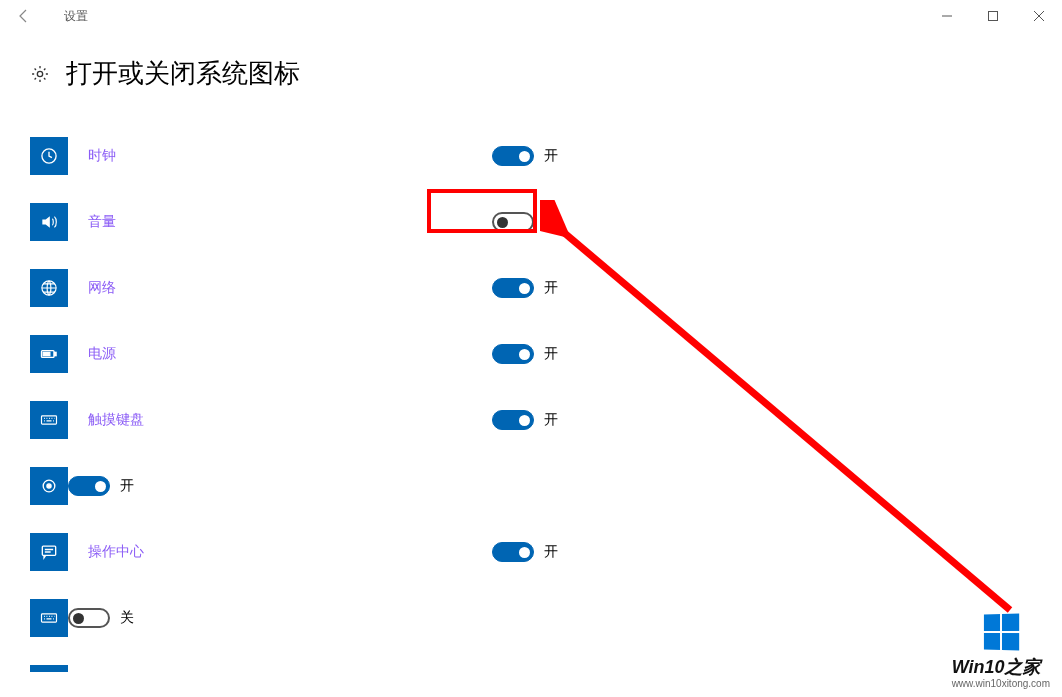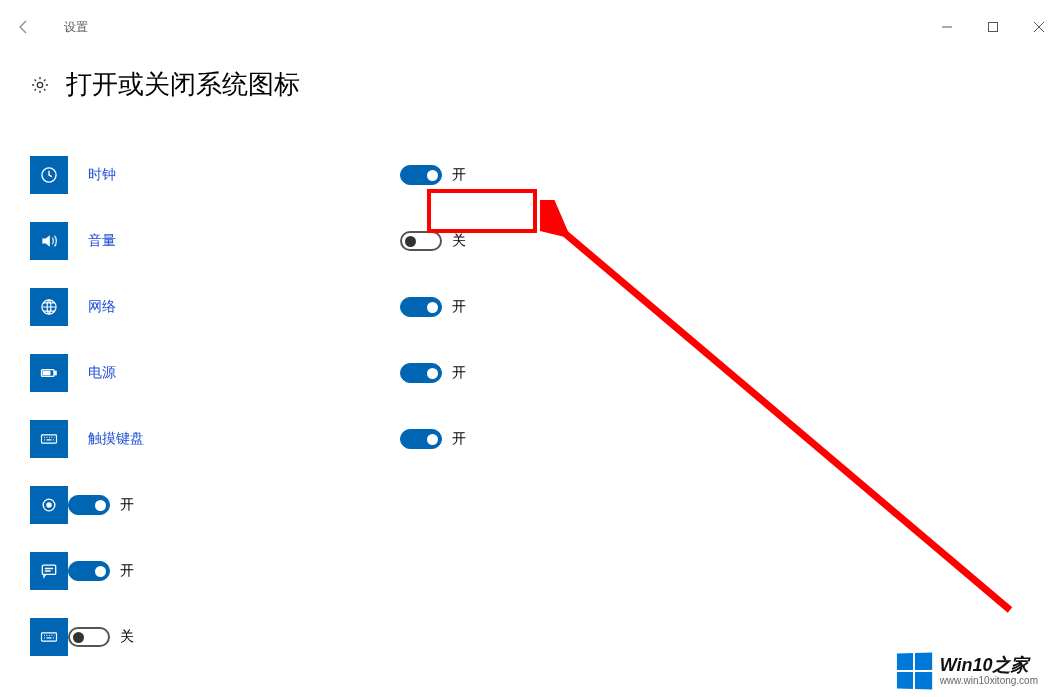--- a/index.html
+++ b/index.html
@@ -11,21 +11,20 @@
       overflow: hidden;
       position: relative;
     }
     .titlebar {
       height: 32px;
       display: flex;
       align-items: center;
       background: #fff;
       color: #555;
       font-size: 12px;
-      margin-top: 11px;
     }
     .back-btn {
       width: 48px;
       height: 32px;
       display: flex;
       align-items: center;
       justify-content: center;
       color: #888;
       cursor: pointer;
     }
@@ -51,21 +50,21 @@
       overflow-y: auto;
       position: relative;
     }
     .content::-webkit-scrollbar { width: 14px; }
     .content::-webkit-scrollbar-thumb { background: #c0c0c0; }
     .content::-webkit-scrollbar-track { background: #f0f0f0; }
     .page-header {
       display: flex;
       align-items: center;
       gap: 16px;
-      margin-bottom: 40px;
+      margin-bottom: 32px;
     }
     .gear {
       width: 20px;
       height: 20px;
       color: #333;
     }
     .page-title {
       font-size: 26px;
       font-weight: 400;
       color: #000;
@@ -81,22 +80,22 @@
       background: #0065b3;
       display: flex;
       align-items: center;
       justify-content: center;
       color: #fff;
       flex-shrink: 0;
     }
     .item-label {
       margin-left: 20px;
       font-size: 14px;
-      color: #1d4ed8;
-      width: 312px;
+      color: #8b5cf6;
+      width: 404px;
     }
     .toggle-wrap {
       display: flex;
       align-items: center;
       gap: 10px;
     }
     .toggle {
       width: 42px;
       height: 20px;
       border-radius: 10px;
@@ -133,26 +132,27 @@
       pointer-events: none;
       z-index: 10;
     }
     .arrow-svg {
       position: absolute;
       pointer-events: none;
       z-index: 9;
     }
     .watermark {
       position: absolute;
-      right: 24px;
+      right: 12px;
       bottom: 8px;
       display: flex;
       align-items: center;
       gap: 8px;
       z-index: 5;
+      flex-direction: column;
     }
     .winlogo {
       display: grid;
       grid-template-columns: 17px 17px;
       grid-template-rows: 17px 17px;
       gap: 2px;
       transform: perspective(120px) rotateY(-12deg);
     }
     .winlogo div { background: #0078d7; }
     .wm-text { line-height: 1.1; }
@@ -292,20 +292,21 @@
         </div>
       </div>
       <div class="row">
         <div class="icon-box">
           <svg viewBox="0 0 24 24" width="20" height="20" fill="none" stroke="white" stroke-width="1.6">
             <rect x="4" y="5" width="16" height="11" rx="1"></rect>
             <path d="M8 16l-2 3v-3"></path>
             <path d="M7 9h10M7 12h7"></path>
           </svg>
         </div>
+        <div class="item-label">操作中心</div>
         <div class="toggle-wrap">
           <div class="toggle on">
             <div class="knob"></div>
           </div>
           <div class="toggle-label">开</div>
         </div>
       </div>
       <div class="row">
         <div class="icon-box">
           <svg viewBox="0 0 24 24" width="22" height="20" fill="none" stroke="white" stroke-width="1.4">

